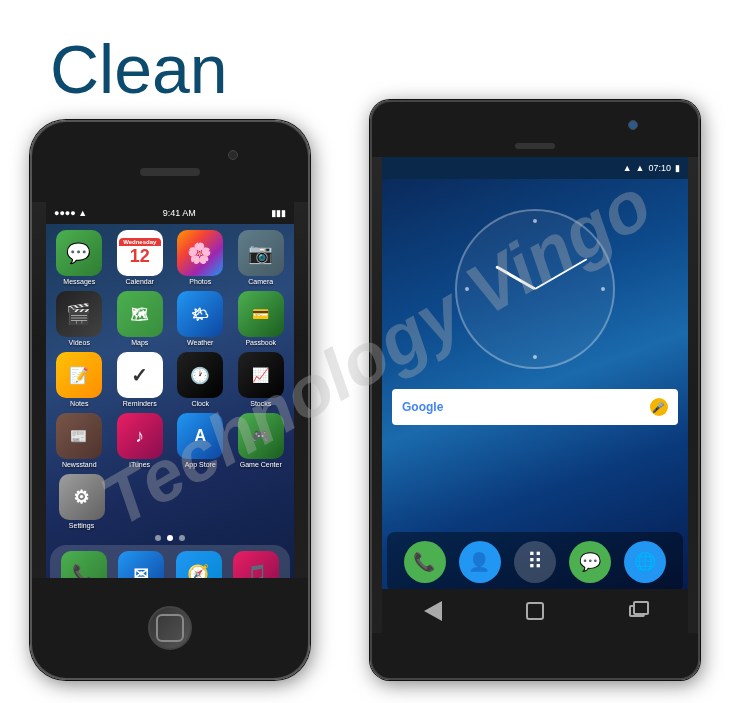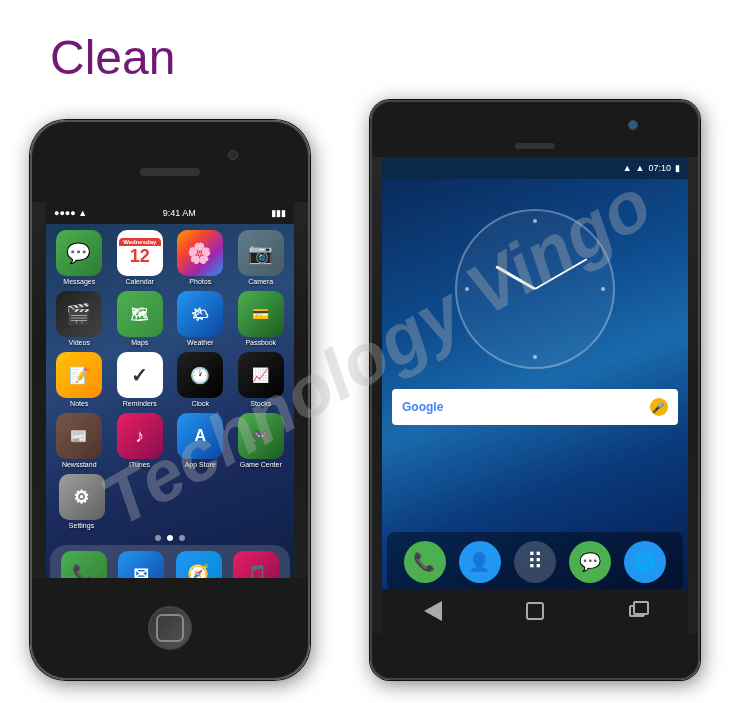--- a/index.html
+++ b/index.html
@@ -32,23 +32,23 @@
       pointer-events: none;
       z-index: 100;
       font-style: italic;
     }
 
     
     .label-clean {
       position: absolute;
       top: 30px;
       left: 50px;
-      font-size: 48px;
+      font-size: 68px;
       font-weight: normal;
-      color: #701a75;
+      color: #0c4a6e;
       font-family: Arial, sans-serif;
     }
 
     .label-customizable {
       position: absolute;
       top: 10px;
       left: 360px;
       font-size: 52px;
       font-weight: normal;
       color: #111;

